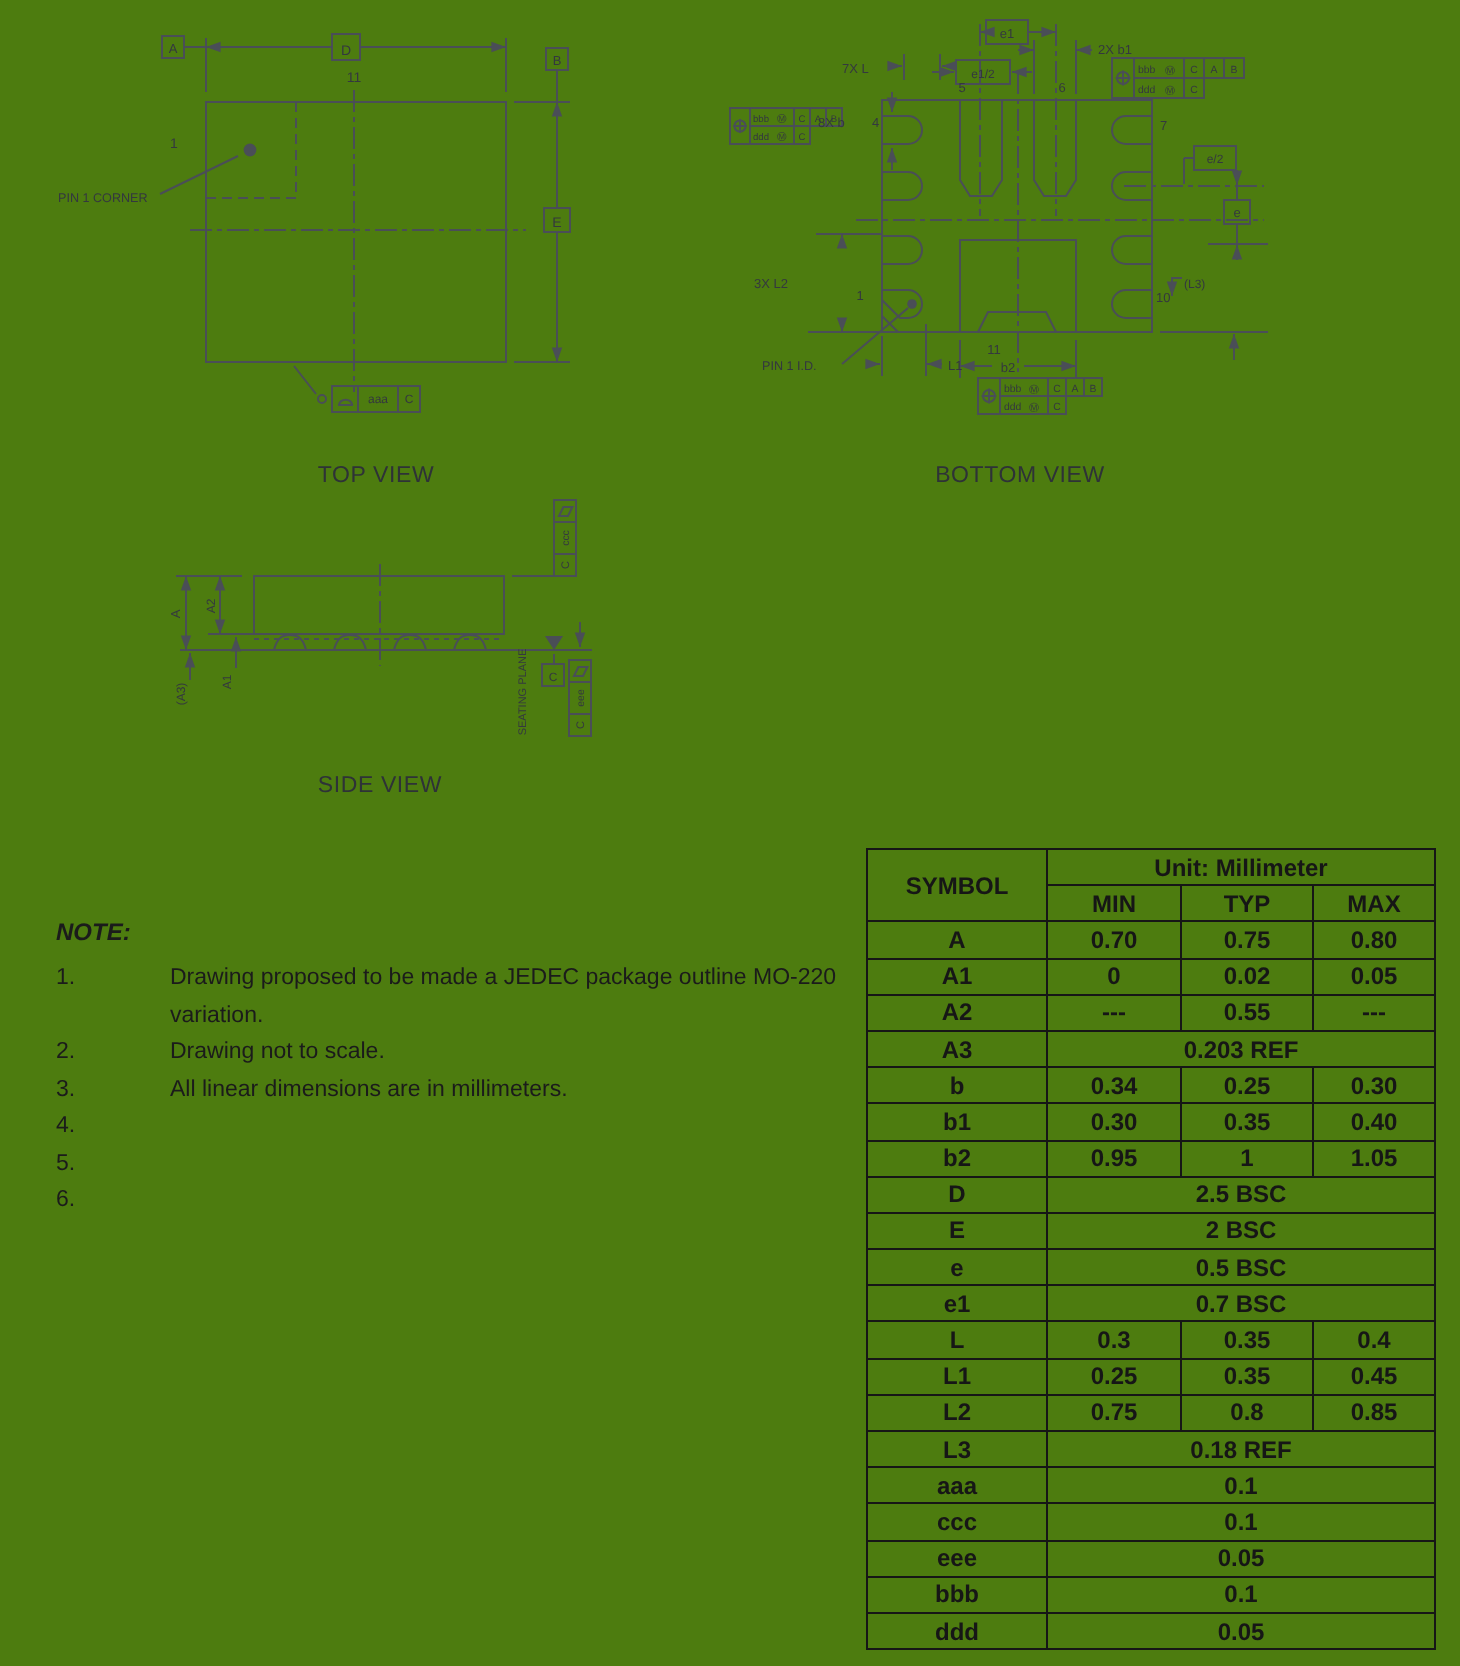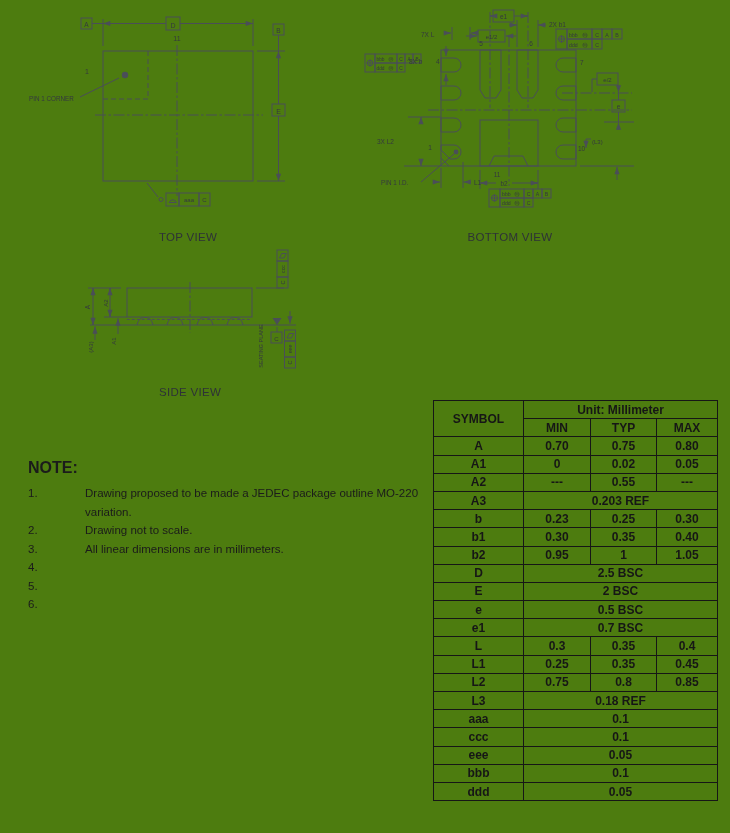--- a/index.html
+++ b/index.html
@@ -4,27 +4,27 @@
 <style>
   html,body{margin:0;padding:0;}
   body{width:730px;height:833px;background:#ffffff;position:relative;overflow:hidden;
        font-family:"Liberation Sans",sans-serif;}
   .screen{position:absolute;inset:0;background:#4d7c0f;}
   svg{position:absolute;overflow:visible;}
   svg text{font-family:"Liberation Sans",sans-serif;fill:#34383f;}
   .view-title{font-size:11.5px;fill:#2e3237;letter-spacing:.3px;}
   
   .notes{position:absolute;left:28px;top:459px;width:400px;color:#1b1b1b;}
-  .notes-heading{font-weight:700;font-size:16px;margin:0 0 7px 0;}
+  .notes-heading{font-weight:700;font-size:12px;margin:0 0 7px 0;font-style:italic;}
   .notes ol{list-style:none;margin:0;padding:0;font-size:11.5px;line-height:18.5px;}
   .notes li{display:flex;}
   .notes .num{width:24px;flex:none;}
   .notes .txt{width:345px;margin-left:33px;}
   
-  .dim-table{position:absolute;left:433px;top:400px;border-collapse:collapse;table-layout:fixed;}
+  .dim-table{position:absolute;left:433px;top:424px;border-collapse:collapse;table-layout:fixed;}
   .dim-table th,.dim-table td{border:1.4px solid #161616;text-align:center;vertical-align:middle;
       font-size:12px;font-weight:700;color:#161616;height:17.2px;padding:0;line-height:1;}
   .dim-table td{font-weight:700;}
 </style>
 </head>
 <body>
 
 <div class="screen">
 
 <svg style="left:0;top:0" width="330" height="250" viewBox="0 0 330 250">
@@ -347,21 +347,21 @@
           <td>---</td>
           <td>0.55</td>
           <td>---</td>
         </tr>
         <tr>
           <td>A3</td>
           <td colspan="3">0.203 REF</td>
         </tr>
         <tr>
           <td>b</td>
-          <td>0.23</td>
+          <td>0.34</td>
           <td>0.25</td>
           <td>0.30</td>
         </tr>
         <tr>
           <td>b1</td>
           <td>0.30</td>
           <td>0.35</td>
           <td>0.40</td>
         </tr>
         <tr>

